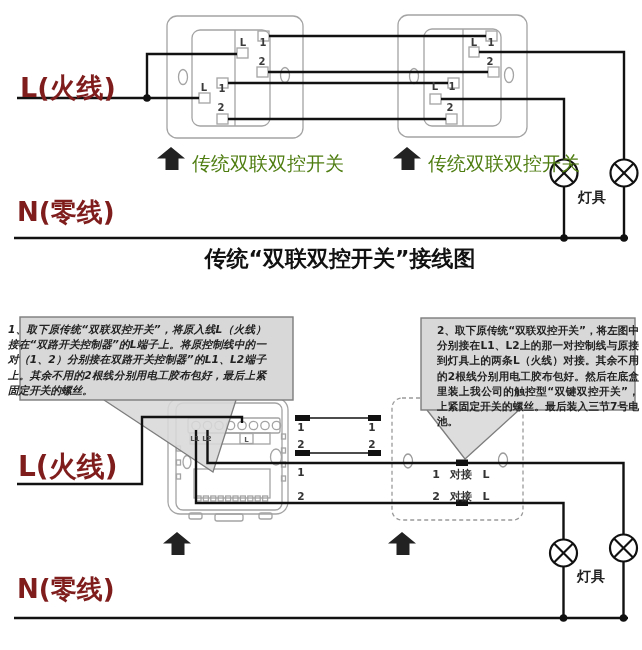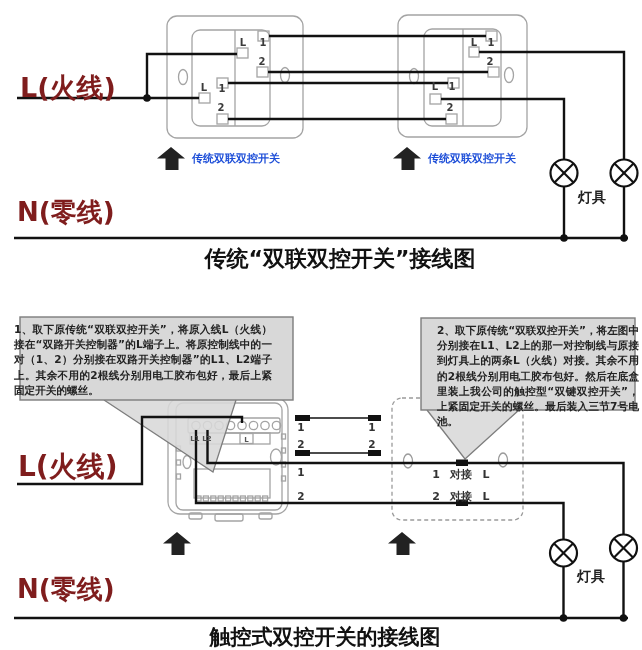--- a/index.html
+++ b/index.html
@@ -1,21 +1,21 @@
 <!DOCTYPE html>
 <html><head>
 <meta charset="utf-8">
 <style>
   html,body{margin:0;padding:0;background:#fff;}
   #stage{position:relative;width:642px;height:650px;background:#ffffff;overflow:hidden;
          font-family:"DejaVu Sans","Liberation Sans",sans-serif;}
   #wiring-svg{position:absolute;left:0;top:0;}
   .lbl{position:absolute;color:#7f1d1d;white-space:nowrap;}
   .big{font-weight:700;font-size:26px;letter-spacing:0px;}
-  .arrowlbl{font-weight:700;font-size:11px;color:#1d4ed8;}
+  .arrowlbl{font-weight:400;font-size:19px;color:#4d7c0f;}
   .caption{font-weight:700;font-size:22px;text-align:center;color:#111;}
   .lamp-lbl{font-size:14px;color:#222;font-weight:700;}
   .note{position:absolute;font-size:10.6px;line-height:15.2px;font-weight:700;
         color:#222;text-align:justify;}
   svg text{font-family:"DejaVu Sans","Liberation Sans",sans-serif;}
   .tlabel{font-size:10px;font-weight:700;fill:#3a3a3a;}
   .wlabel{font-size:10.5px;font-weight:700;fill:#333;}
   .jlabel{font-size:11px;font-weight:700;fill:#333;}
   .slabel{font-size:7px;font-weight:700;fill:#555;}
 </style>
@@ -216,21 +216,20 @@
   </g>
 </svg>
 
 <div class="lbl big" style="left:20px;top:70px;font-size:27px;">L(火线)</div>
 <div class="lbl arrowlbl" style="left:192px;top:151px;">传统双联双控开关</div>
 <div class="lbl arrowlbl" style="left:428px;top:151px;">传统双联双控开关</div>
 <div class="lbl lamp-lbl" style="left:578px;top:189px;">灯具</div>
 <div class="lbl big" style="left:17px;top:195px;">N(零线)</div>
 <div class="lbl caption" style="left:185px;top:244px;width:310px;">传统“双联双控开关”接线图</div>
 
-<div class="note" style="left:14px;top:322px;width:258px;">1、取下原传统“双联双控开关”，将原入线L（火线）接在“双路开关控制器”的L端子上。将原控制线中的一对（1、2）分别接在双路开关控制器”的L1、L2端子上。其余不用的2根线分别用电工胶布包好，最后上紧固定开关的螺丝。</div>
+<div class="note" style="left:8px;top:322px;width:258px;font-style:italic;">1、取下原传统“双联双控开关”，将原入线L（火线）接在“双路开关控制器”的L端子上。将原控制线中的一对（1、2）分别接在双路开关控制器”的L1、L2端子上。其余不用的2根线分别用电工胶布包好，最后上紧固定开关的螺丝。</div>
 <div class="note" style="left:437px;top:323px;width:202px;">2、取下原传统“双联双控开关”，将左图中分别接在L1、L2上的那一对控制线与原接到灯具上的两条L（火线）对接。其余不用的2根线分别用电工胶布包好。然后在底盒里装上我公司的触控型“双键双控开关”，上紧固定开关的螺丝。最后装入三节7号电池。</div>
 
 <div class="lbl big" style="left:18px;top:448px;font-size:28px;">L(火线)</div>
 <div class="lbl lamp-lbl" style="left:577px;top:568px;">灯具</div>
 <div class="lbl big" style="left:17px;top:572px;">N(零线)</div>
-<div class="lbl caption" style="left:190px;top:623px;width:270px;font-size:21px;">触控式双控开关的接线图</div>
 
 </div>
 
 </body></html>

